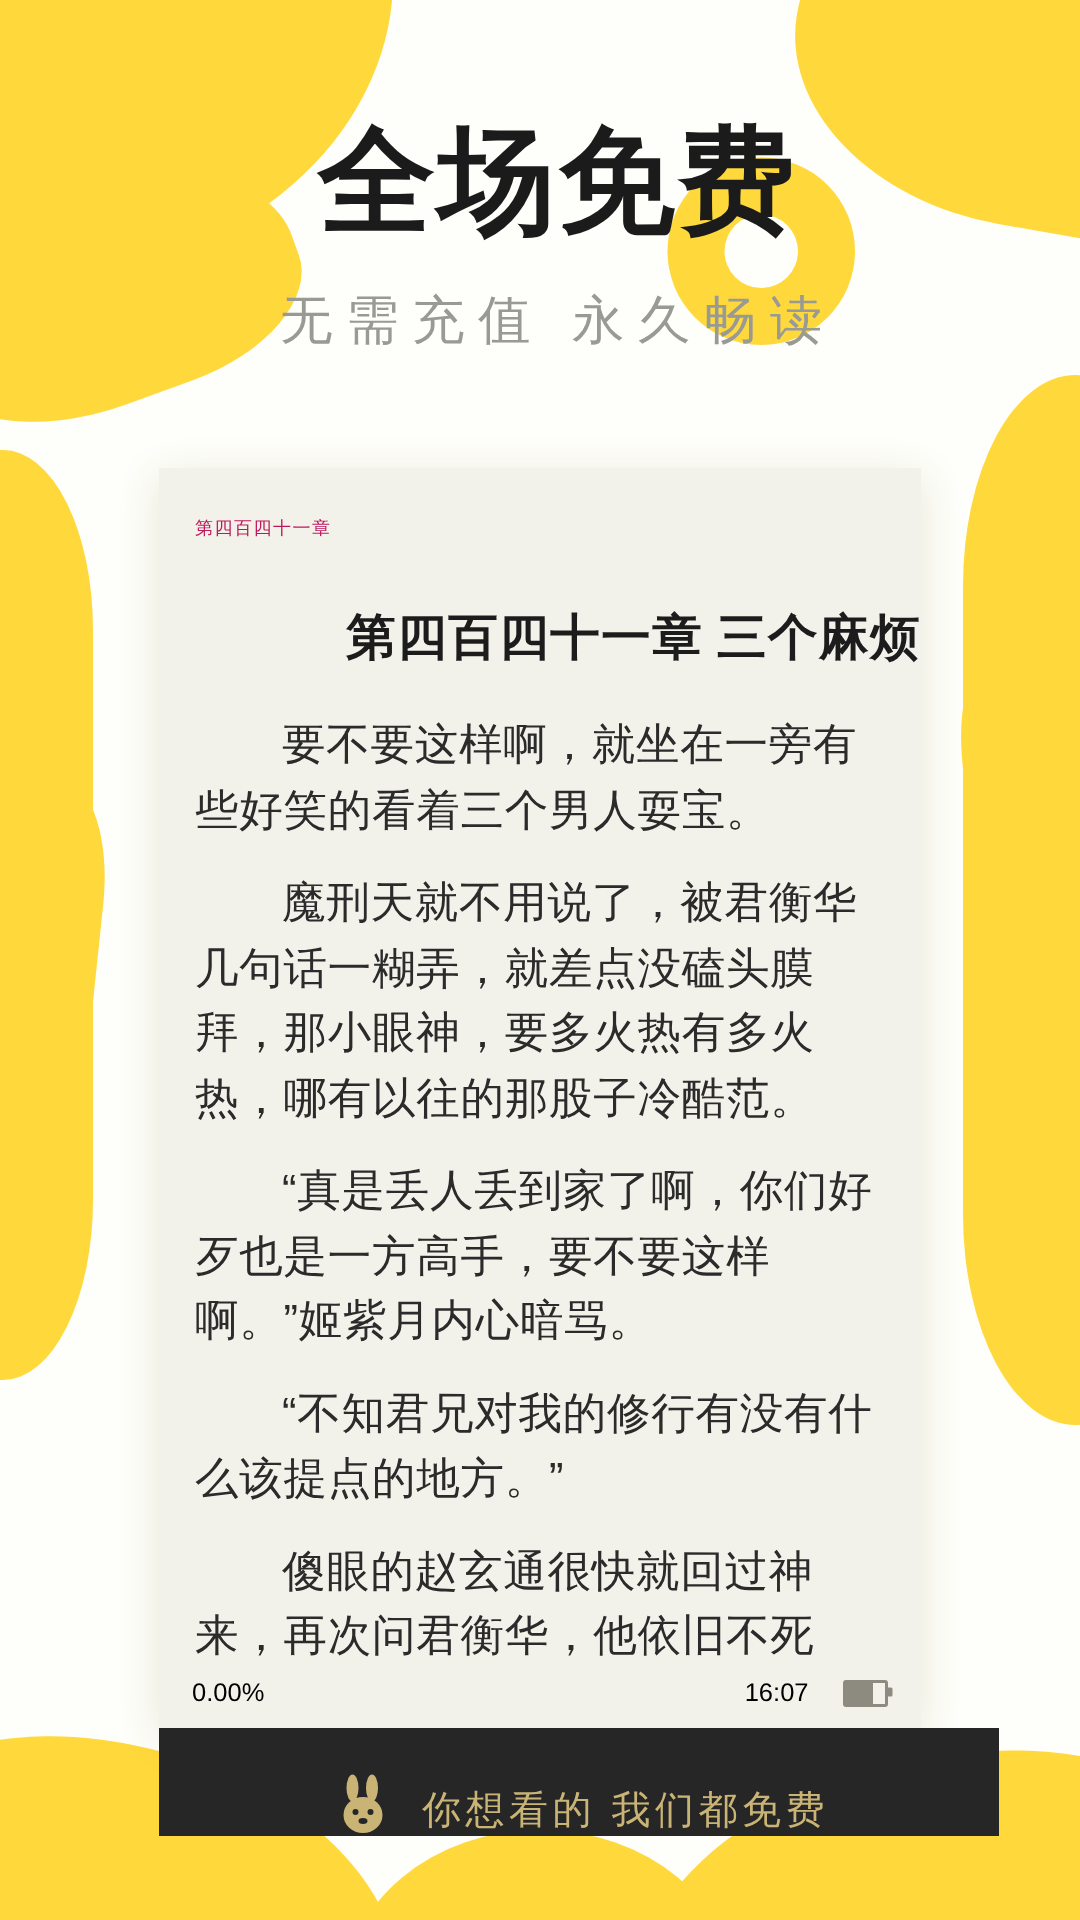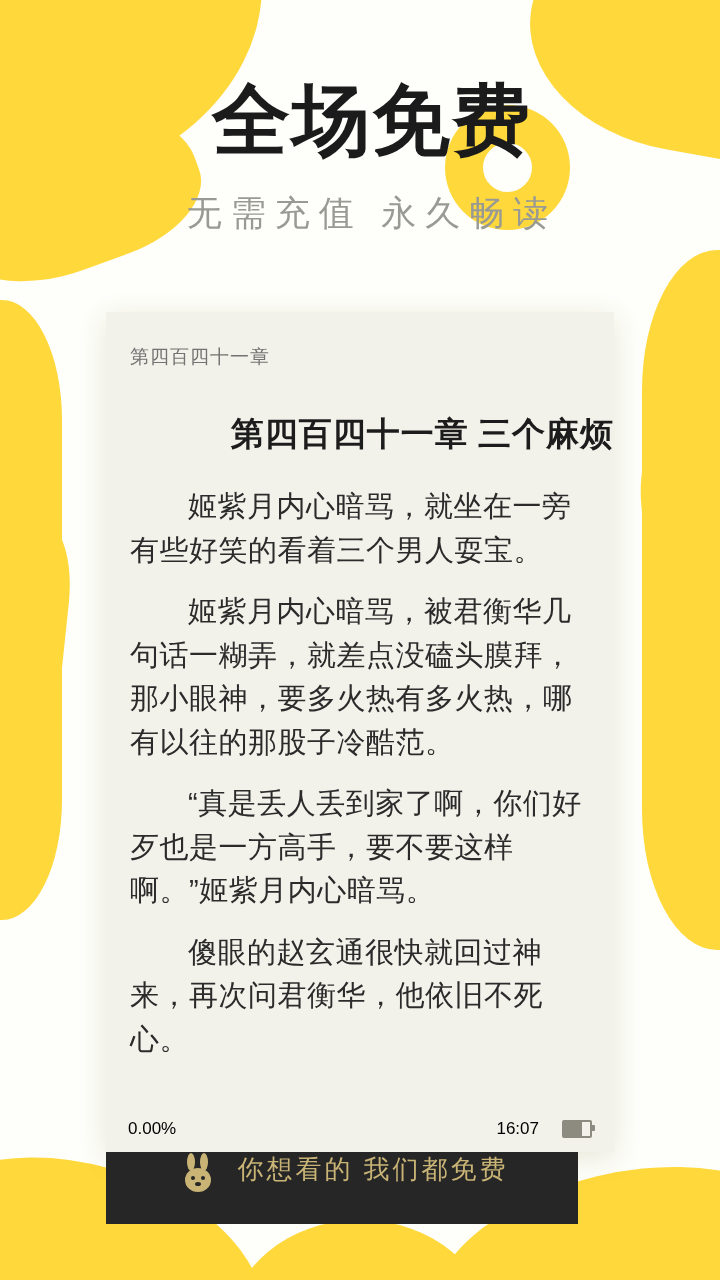--- a/index.html
+++ b/index.html
@@ -160,22 +160,22 @@
     top: 312px;
     width: 508px;
     height: 840px;
     background: #f3f2ea;
     box-shadow: 0 6px 26px rgba(120,110,40,0.16);
     z-index: 6;
     display: flex;
     flex-direction: column;
   }
   .reader-chapter-tag {
-    font-size: 19px;
-    color: #737373;
+    font-size: 12px;
+    color: #be185d;
     padding: 32px 0 0 24px;
     letter-spacing: 1px;
   }
   .reader-title {
     margin-top: 42px;
     text-align: right;
     font-family: "Liberation Serif", serif;
     font-weight: bold;
     font-size: 33px;
     color: #1c1c1c;
@@ -227,25 +227,25 @@
     height: 6px;
     background: #8d8b80;
     border-radius: 0 1px 1px 0;
   }
 
   
   .banner {
     position: absolute;
     left: 106px;
     top: 1152px;
-    width: 472px;
+    width: 560px;
     height: 72px;
     background: #262626;
     display: flex;
-    align-items: flex-start;
+    align-items: flex-end;
     justify-content: center;
     gap: 16px;
     z-index: 7;
   }
   .banner-logo {
     width: 46px;
     height: 42px;
     position: relative;
   }
   .banner-text {
@@ -274,23 +274,24 @@
 
 <div class="headline-wrap">
   <div class="headline">全场免费</div>
   <div class="subline">无需充值 永久畅读</div>
 </div>
 
 <div class="reader">
   <div class="reader-chapter-tag">第四百四十一章</div>
   <div class="reader-title">第四百四十一章 三个麻烦</div>
   <div class="reader-body">
-    <p>姬紫月内心暗骂，就坐在一旁有些好笑的看着三个男人耍宝。</p>
-    <p>姬紫月内心暗骂，被君衡华几句话一糊弄，就差点没磕头膜拜，那小眼神，要多火热有多火热，哪有以往的那股子冷酷范。</p>
+    <p>要不要这样啊，就坐在一旁有些好笑的看着三个男人耍宝。</p>
+    <p>魔刑天就不用说了，被君衡华几句话一糊弄，就差点没磕头膜拜，那小眼神，要多火热有多火热，哪有以往的那股子冷酷范。</p>
     <p>“真是丢人丢到家了啊，你们好歹也是一方高手，要不要这样啊。”姬紫月内心暗骂。</p>
+    <p>“不知君兄对我的修行有没有什么该提点的地方。”</p>
     <p>傻眼的赵玄通很快就回过神来，再次问君衡华，他依旧不死心。</p>
   </div>
   <div class="reader-footer">
     <span>0.00%</span>
     <span class="footer-right">
       <span>16:07</span>
       <span class="battery"></span>
     </span>
   </div>
 </div>

